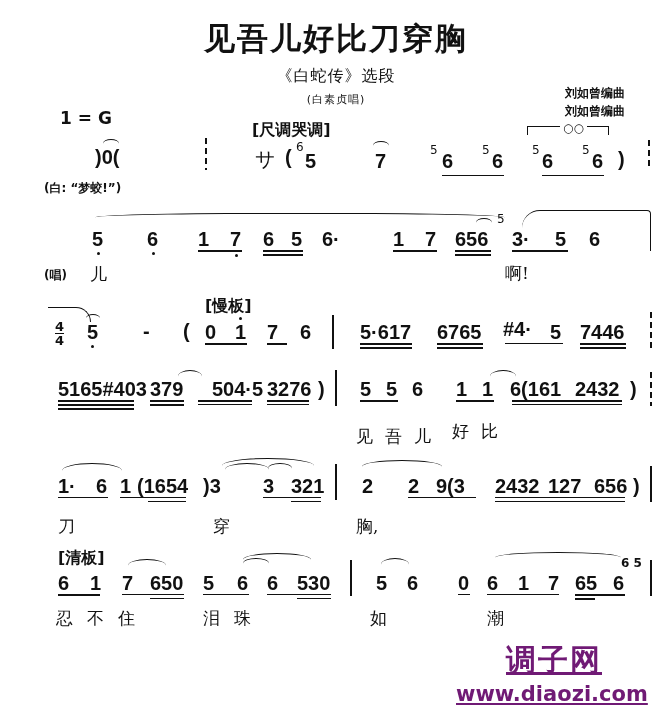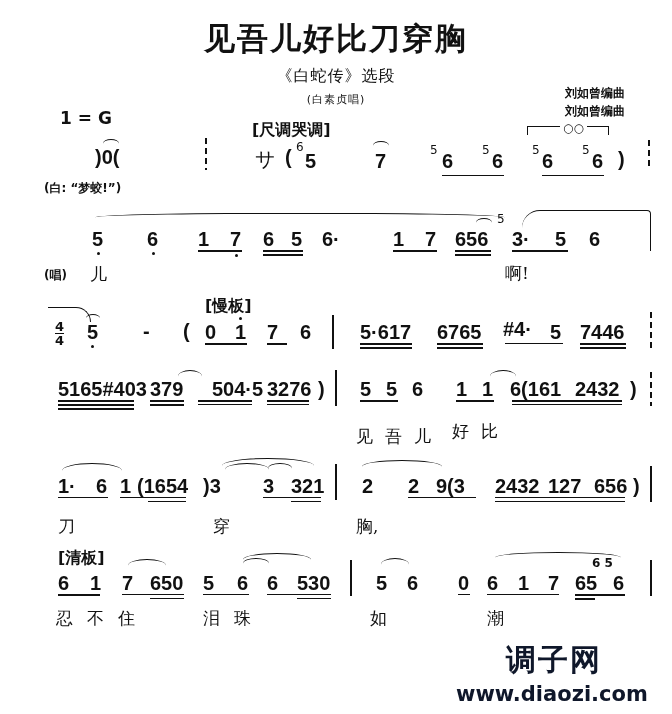--- a/index.html
+++ b/index.html
@@ -14,21 +14,21 @@
   .key { left: 60px; top: 108px; font-size: 17px; font-weight: bold; }
   .tempo { font-size: 16px; font-weight: bold; }
   .note { font-family: "Liberation Sans", sans-serif; font-weight: bold; font-size: 20px; }
   .lyric { font-family: "DejaVu Serif", serif; font-size: 17px; }
   .small { font-size: 12px; }
   .bar { width: 2px; background: #111; }
   .bar.dash { background: repeating-linear-gradient(#111 0 6px, transparent 6px 10px); }
   .uline { height: 2px; background: #111; }
   .dot { width: 3px; height: 3px; border-radius: 50%; background: #111; }
   .arc { border-top: 1.5px solid #111; border-radius: 50% 50% 0 0; }
-  .wm { font-family: "DejaVu Sans", sans-serif; color: #0f172a; font-weight: bold; }
+  .wm { font-family: "DejaVu Sans", sans-serif; color: #701a75; font-weight: bold; text-decoration: underline; }
 </style>
 </head>
 <body>
 
 <div class="abs title">见吾儿好比刀穿胸</div>
 <div class="abs subtitle">《白蛇传》选段</div>
 <div class="abs singer-note">(白素贞唱)</div>
 <div class="abs credits">
   <div>刘如曾编曲</div>
   <div>刘如曾编曲</div>
@@ -219,21 +219,21 @@
 <div class="abs arc" style="left:381px;top:558px;width:28px;height:12px;"></div>
 <div class="abs note" style="left:376px;top:572px;">5</div>
 <div class="abs note" style="left:407px;top:572px;">6</div>
 <div class="abs note" style="left:458px;top:572px;">0</div>
 <div class="abs uline" style="left:458px;top:594px;width:12px;height:1px;"></div>
 <div class="abs arc" style="left:495px;top:552px;width:126px;height:10px;"></div>
 <div class="abs note" style="left:487px;top:572px;">6</div>
 <div class="abs note" style="left:518px;top:572px;">1</div>
 <div class="abs note" style="left:548px;top:572px;">7</div>
 <div class="abs uline" style="left:487px;top:594px;width:72px;height:1px;"></div>
-<div class="abs small" style="left:592px;top:556px;font-weight:bold;">6 5</div>
+<div class="abs small" style="left:621px;top:556px;font-weight:bold;">6 5</div>
 <div class="abs note" style="left:575px;top:572px;">65</div>
 <div class="abs note" style="left:613px;top:572px;">6</div>
 <div class="abs uline" style="left:575px;top:594px;width:50px;"></div>
 <div class="abs uline" style="left:575px;top:598px;width:20px;"></div>
 <div class="abs bar" style="left:650px;top:560px;height:36px;"></div>
 <div class="abs lyric" style="left:56px;top:607px;letter-spacing:14px;">
   <span>忍</span><span>不</span><span>住</span>
 </div>
 <div class="abs lyric" style="left:203px;top:607px;letter-spacing:14px;">
   <span>泪</span><span>珠</span>

